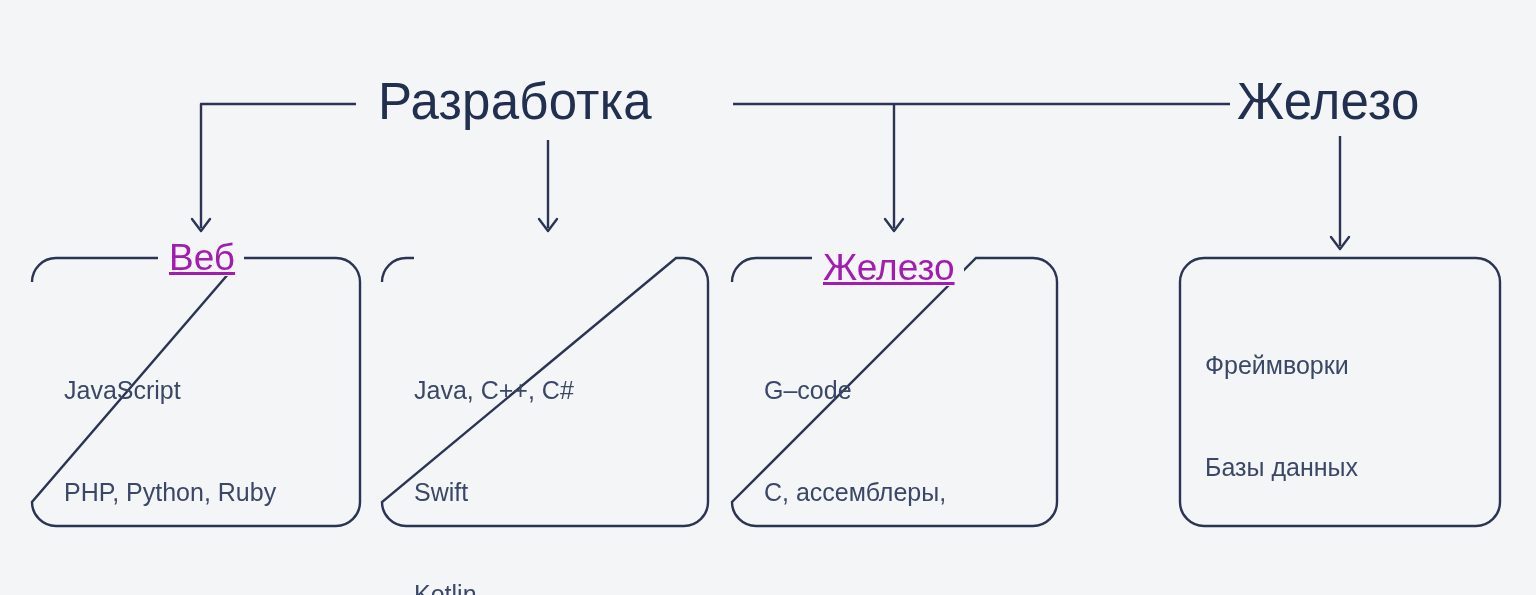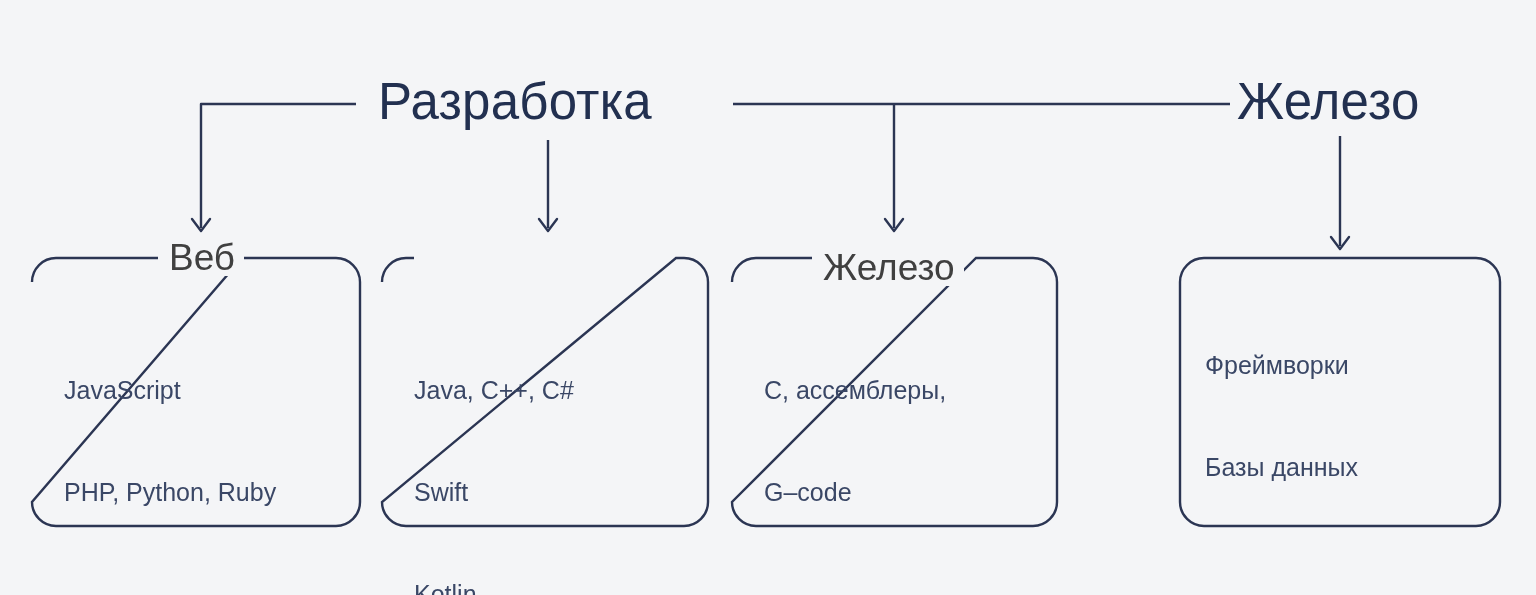--- a/index.html
+++ b/index.html
@@ -51,25 +51,26 @@
     line-height: 1;
     color: #223050;
     font-weight: 400;
     letter-spacing: 0.2px;
     white-space: nowrap;
   }
   .box-title {
     position: absolute;
     font-size: 37px;
     line-height: 1;
-    color: #404040;
+    color: #a21caf;
     font-weight: 400;
     white-space: nowrap;
     background: #f4f5f7;
     padding: 0 9px;
+    text-decoration: underline;
   }
   .box-body {
     position: absolute;
     font-size: 25px;
     line-height: 34px;
     color: #3a4766;
     font-weight: 400;
     white-space: pre;
   }
   .box-body div {
@@ -141,22 +142,22 @@
     
   </div>
 
   <div class="box-body" style="left:414px; top:305px;">
     <div>Java, C++, C#</div>
     <div>Swift</div>
     <div>Kotlin</div>
   </div>
 
   <div class="box-body" style="left:764px; top:305px;">
+    <div>G–code</div>
     <div>C, ассемблеры,</div>
-    <div>G–code</div>
   </div>
 
   <div class="box-body" style="left:1205px; top:280px;">
     <div>Фреймворки</div>
     <div>Базы данных</div>
     
     
   </div>
 
 </div>

